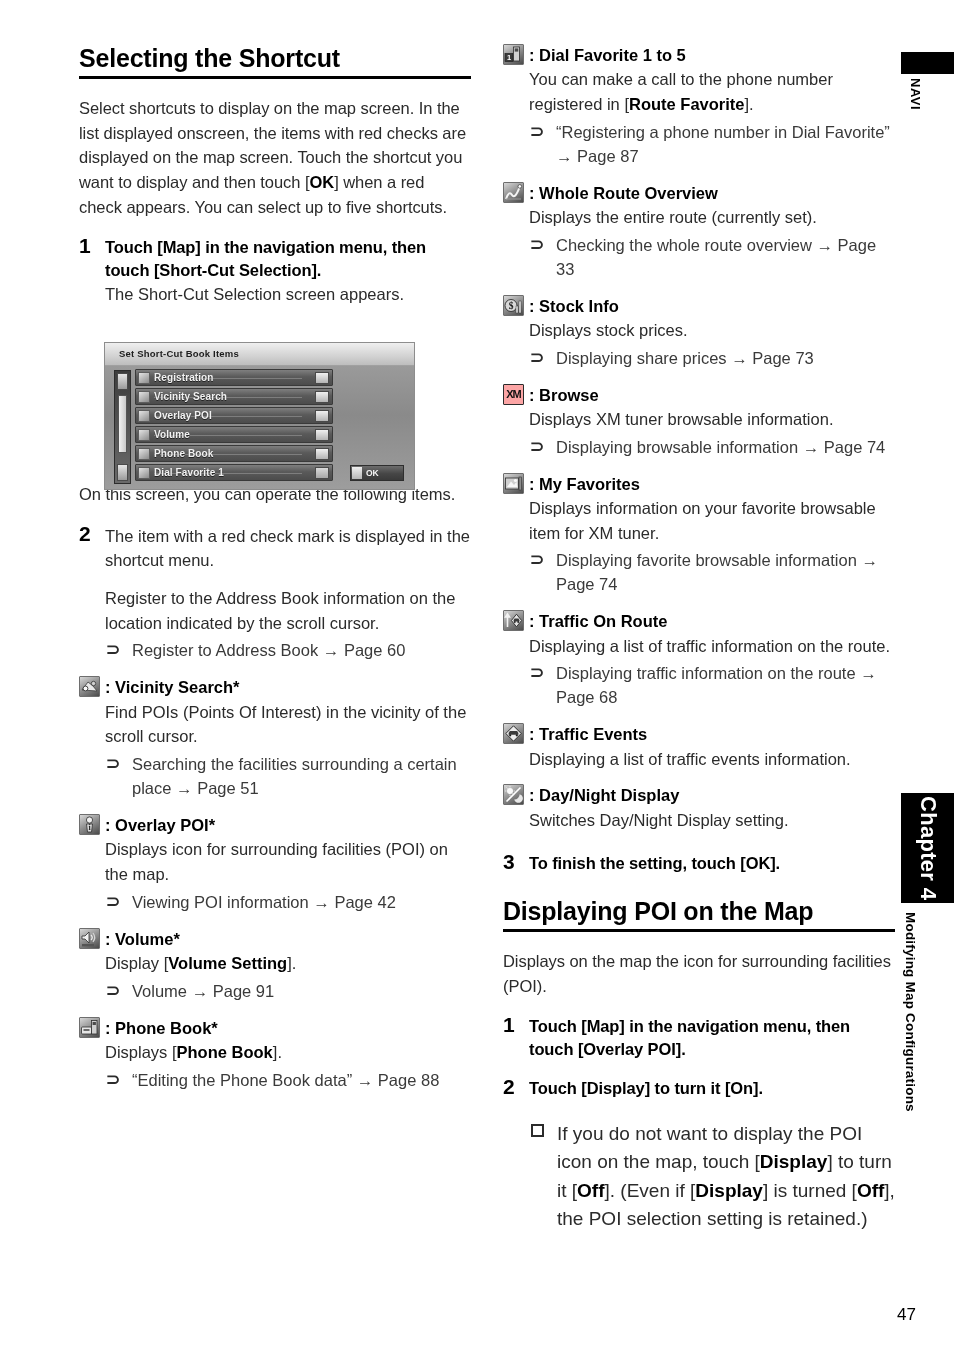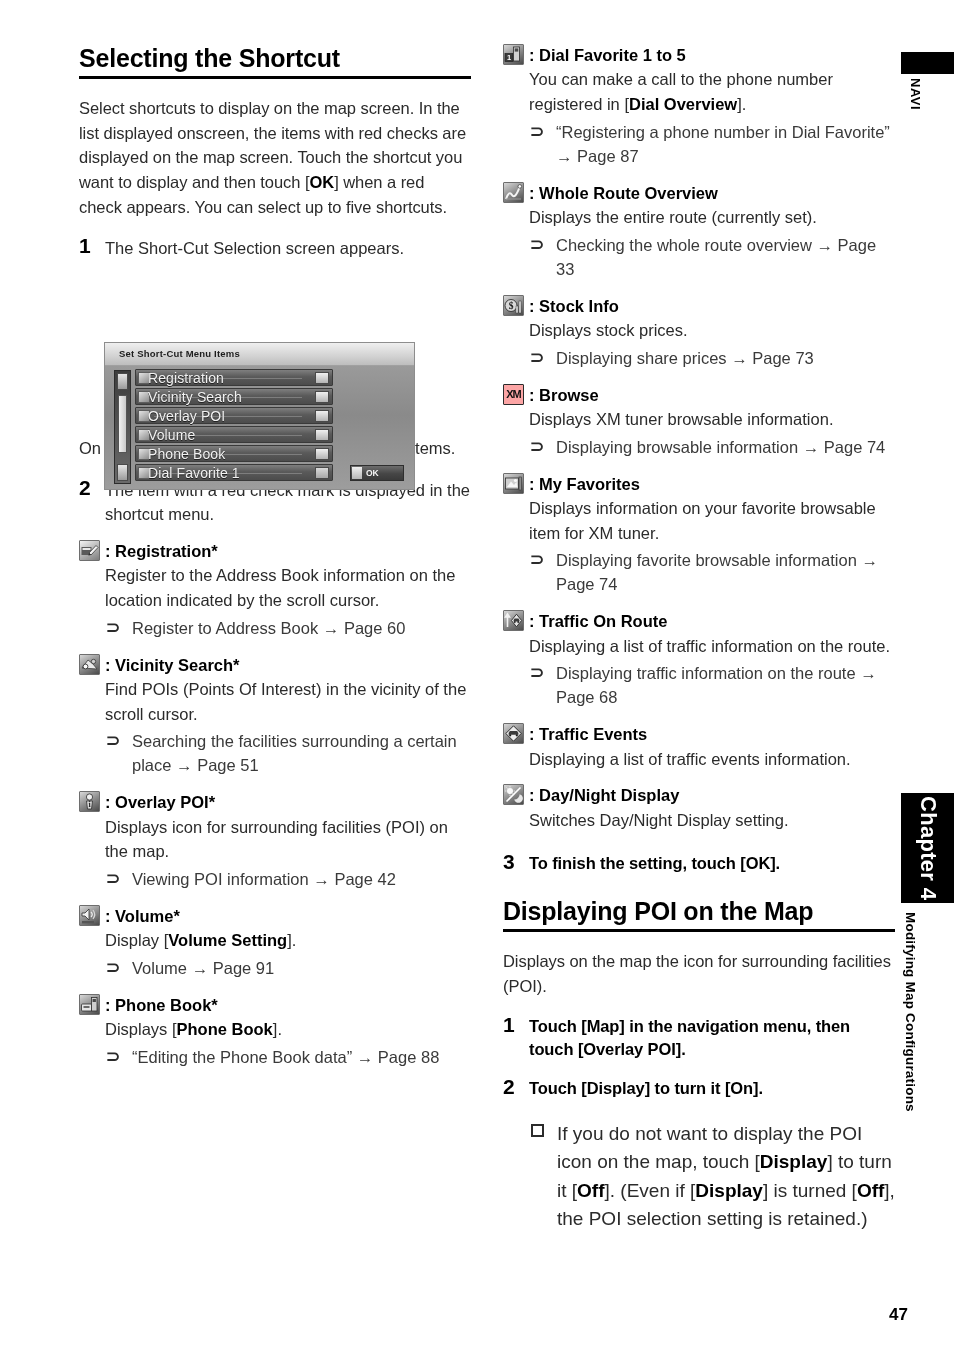--- a/index.html
+++ b/index.html
@@ -236,23 +236,23 @@
     box-sizing: border-box;
   }
   .ns-row .r-ico {
     position: absolute; left: 2px; top: 2px;
     width: 12px; height: 12px;
     background: linear-gradient(145deg,#e4e4e4,#8b8b8b);
     border: 1px solid #5e5e5e;
     box-sizing: border-box;
   }
   .ns-row .r-label {
-    position: absolute; left: 12px; top: 1px;
-    font-size: 14px;
-    font-weight: normal;
+    position: absolute; left: 18px; top: 1px;
+    font-size: 10px;
+    font-weight: bold;
     color: #f2f2f2;
     line-height: 14px;
     letter-spacing: 0.1px;
     text-shadow: 0 1px 0 #222;
   }
   .ns-row .r-dots {
     position: absolute; left: 18px; right: 30px; top: 8px;
     border-bottom: 1px solid #7e7e7e;
   }
   .ns-row .r-chk {
@@ -326,64 +326,55 @@
     left: 903px;
     top: 912px;
     writing-mode: vertical-rl;
     font-size: 13.5px;
     font-weight: bold;
     color: #000;
     letter-spacing: 0.2px;
   }
   .page-num {
     position: absolute;
-    right: 46px;
+    right: 38px;
     bottom: 27px;
     font-size: 17px;
-    font-weight: bold;
+    font-weight: normal;
     color: #000;
   }
 </style>
 </head>
 <body>
 
 <div class="page">
 
   <div class="col col-left">
 
     <h1 class="section-title">Selecting the Shortcut</h1>
     <hr class="title-rule">
 
     <p class="body"><span>Select shortcuts to display on the map screen. In the list displayed onscreen, the items with red checks are displayed on the map screen. Touch the shortcut you want to display and then touch [</span><b>OK</b><span>] when a red check appears. You can select up to five shortcuts.</span></p>
 
     <div class="step">
       <span class="num">1</span>
+      <div class="step-head">Touch [Map] in the navigation menu, then touch [Short-Cut Selection].</div>
       <div class="step-body">The Short-Cut Selection screen appears.</div>
     </div>
 
     <div style="height:163px"></div>
 
     <p class="body">On this screen, you can operate the following items.</p>
 
     <div class="step">
       <span class="num">2</span>
       <div class="step-body">The item with a red check mark is displayed in the shortcut menu.</div>
     </div>
 
     <div class="item">
-      <div class="item-head">
-        <span class="ico">
-          <svg width="19" height="19" viewBox="0 0 19 19">
-            <rect x="1.5" y="6" width="10" height="8" fill="#5a5a5a"></rect>
-            <rect x="2.5" y="7" width="8" height="2" fill="#e8e8e8"></rect>
-            <path d="M9 12 L16 4.5 L18 6.5 L11 14 Z" fill="#f2f2f2" stroke="#3a3a3a" stroke-width="0.8"></path>
-            <path d="M9 12 L11 14 L8.4 14.6 Z" fill="#2e2e2e"></path>
-          </svg>
-        </span><span>: Registration*</span>
-      </div>
       <div class="item-desc">Register to the Address Book information on the location indicated by the scroll cursor.</div>
       <div class="xref">
         <span class="xmark">⊃</span><span>Register to Address Book</span> <span class="arw">→</span> <span>Page 60</span>
       </div>
     </div>
 
     <div class="item">
       <div class="item-head">
         <span class="ico dark">
           <svg width="19" height="19" viewBox="0 0 19 19">
@@ -444,21 +435,21 @@
         </span><span>: Phone Book*</span>
       </div>
       <div class="item-desc"><span>Displays [</span><b>Phone Book</b><span>].</span></div>
       <div class="xref">
         <span class="xmark">⊃</span><span>“Editing the Phone Book data”</span> <span class="arw">→</span> <span>Page 88</span>
       </div>
     </div>
   </div>
 
   <div class="navshot">
-    <div class="ns-title">Set Short-Cut Menu Items</div>
+    <div class="ns-title">Set Short-Cut Book Items</div>
     <div class="ns-body">
       <div class="ns-scroll">
         <div class="sb-up"></div>
         <div class="sb-thumb"></div>
         <div class="sb-dn"></div>
       </div>
       <div class="ns-rows">
         <div class="ns-row">
           <span class="r-ico"></span>
           <span class="r-dots"></span>
@@ -509,21 +500,21 @@
       <div class="item-head">
         <span class="ico dark">
           <svg width="19" height="19" viewBox="0 0 19 19">
             <rect x="1" y="8.5" width="8" height="8" fill="#3a3a3a" stroke="#222" stroke-width="0.7"></rect>
             <text x="5" y="15.2" font-size="7.5" font-weight="bold" fill="#fff" text-anchor="middle" font-family="sans-serif">1</text>
             <rect x="9.5" y="2" width="6" height="14" fill="#d2d2d2" stroke="#2e2e2e" stroke-width="0.8"></rect>
             <rect x="10.7" y="3.4" width="3.6" height="3.2" fill="#4a4a4a"></rect>
           </svg>
         </span><span>: Dial Favorite 1 to 5</span>
       </div>
-      <div class="item-desc"><span>You can make a call to the phone number registered in [</span><b>Dial Overview</b><span>].</span></div>
+      <div class="item-desc"><span>You can make a call to the phone number registered in [</span><b>Route Favorite</b><span>].</span></div>
       <div class="xref">
         <span class="xmark">⊃</span><span>“Registering a phone number in Dial Favorite”</span> <span class="arw">→</span> <span>Page 87</span>
       </div>
     </div>
 
     <div class="item">
       <div class="item-head">
         <span class="ico dark">
           <svg width="19" height="19" viewBox="0 0 19 19">
             <path d="M2 16 Q5 7 8 12 Q11 17 16 3" stroke="#f4f4f4" stroke-width="2" fill="none"></path>

